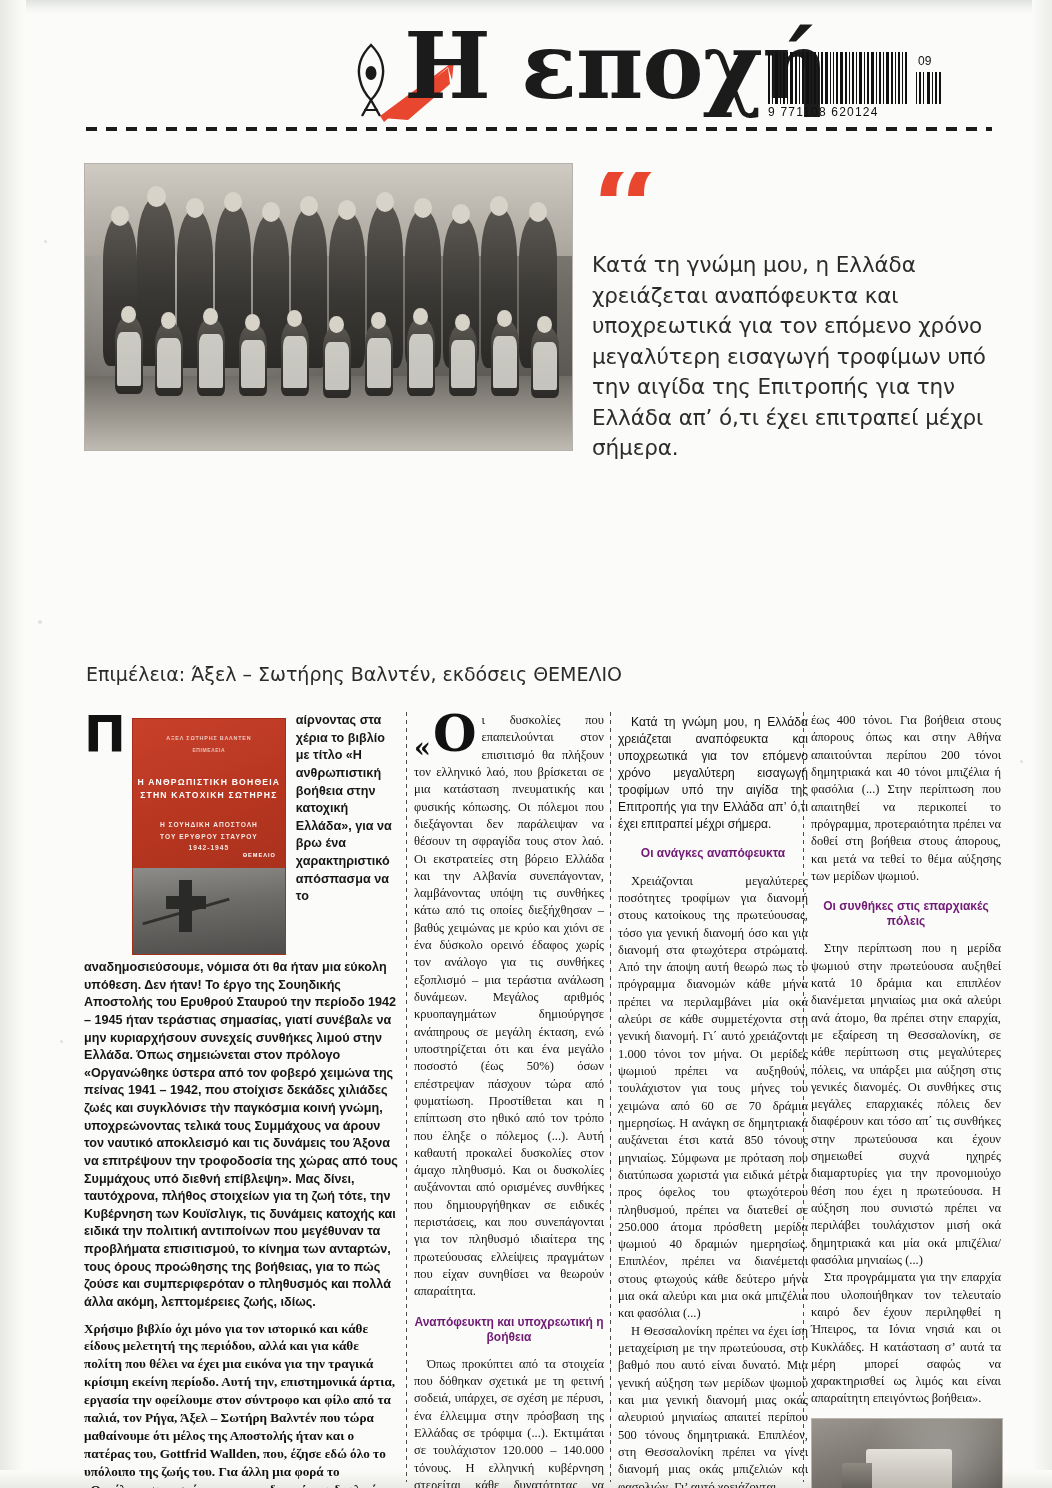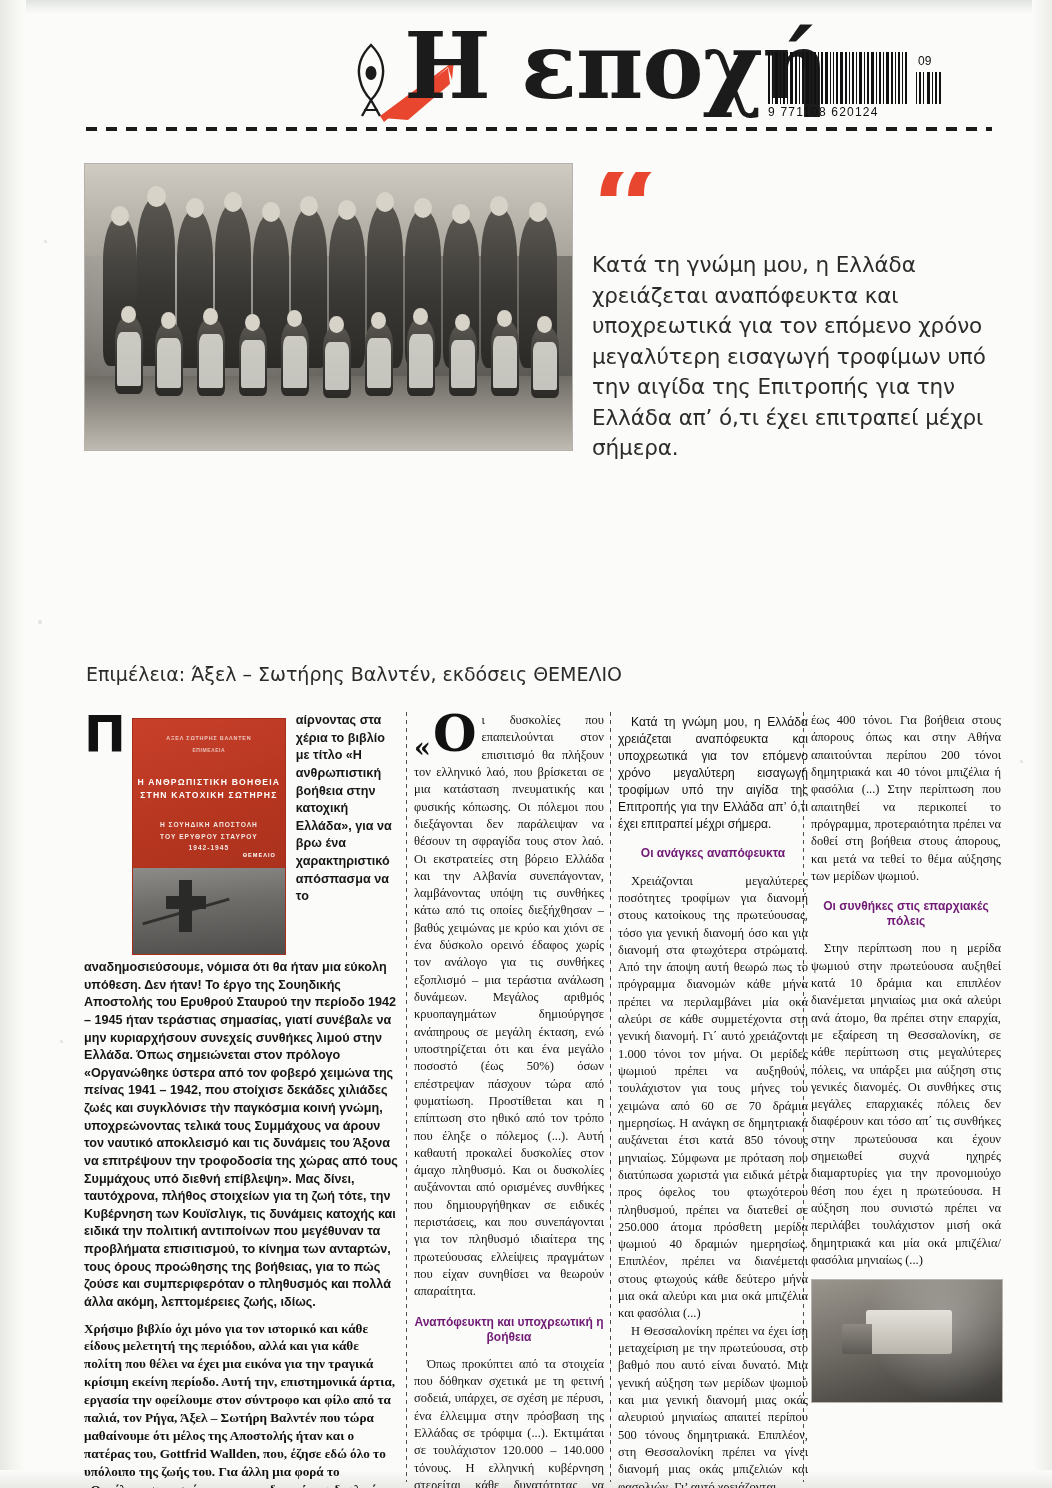--- a/index.html
+++ b/index.html
@@ -540,20 +540,21 @@
       <div class="body-sans indent" style="margin-top:2px;">Κατά τη γνώμη μου, η Ελλάδα χρειάζεται αναπόφευκτα και υποχρεωτικά για τον επόμενο χρόνο μεγαλύτερη εισαγωγή τροφίμων υπό την αιγίδα της Επιτροπής για την Ελλάδα απ’ ό,τι έχει επιτραπεί μέχρι σήμερα.</div>
       <div class="subhead">Οι ανάγκες αναπόφευκτα</div>
       <div class="body-serif indent">Χρειάζονται μεγαλύτερες ποσότητες τροφίμων για διανομή στους κατοίκους της πρωτεύουσας, τόσο για γενική διανομή όσο και για διανομή στα φτωχότερα στρώματα. Από την άποψη αυτή θεωρώ πως το πρόγραμμα διανομών κάθε μήνα πρέπει να περιλαμβάνει μία οκά αλεύρι σε κάθε συμμετέχοντα στη γενική διανομή. Γι΄ αυτό χρειάζονται 1.000 τόνοι τον μήνα. Οι μερίδες ψωμιού πρέπει να αυξηθούν, τουλάχιστον για τους μήνες του χειμώνα από 60 σε 70 δράμια ημερησίως. Η ανάγκη σε δημητριακά αυξάνεται έτσι κατά 850 τόνους μηνιαίως. Σύμφωνα με πρόταση που διατύπωσα χωριστά για ειδικά μέτρα προς όφελος του φτωχότερου πληθυσμού, πρέπει να διατεθεί σε 250.000 άτομα πρόσθετη μερίδα ψωμιού 40 δραμιών ημερησίως. Επιπλέον, πρέπει να διανέμεται στους φτωχούς κάθε δεύτερο μήνα μια οκά αλεύρι και μια οκά μπιζέλια και φασόλια (...)</div>
       <div class="body-serif indent">Η Θεσσαλονίκη πρέπει να έχει ίση μεταχείριση με την πρωτεύουσα, στο βαθμό που αυτό είναι δυνατό. Μια γενική αύξηση των μερίδων ψωμιού και μια γενική διανομή μιας οκάς αλευριού μηνιαίως απαιτεί περίπου 500 τόνους δημητριακά. Επιπλέον, στη Θεσσαλονίκη πρέπει να γίνει διανομή μιας οκάς μπιζελιών και φασολιών. Γι’ αυτό χρειάζονται</div>
     </div>
 
     <div class="col col4">
       <div class="body-serif">έως 400 τόνοι. Για βοήθεια στους άπορους όπως και στην Αθήνα απαιτούνται περίπου 200 τόνοι δημητριακά και 40 τόνοι μπιζέλια ή φασόλια (...) Στην περίπτωση που απαιτηθεί να περικοπεί το πρόγραμμα, προτεραιότητα πρέπει να δοθεί στη βοήθεια στους άπορους, και μετά να τεθεί το θέμα αύξησης των μερίδων ψωμιού.</div>
       <div class="subhead">Οι συνθήκες στις επαρχιακές πόλεις</div>
       <div class="body-serif indent">Στην περίπτωση που η μερίδα ψωμιού στην πρωτεύουσα αυξηθεί κατά 10 δράμια και επιπλέον διανέμεται μηνιαίως μια οκά αλεύρι ανά άτομο, θα πρέπει στην επαρχία, με εξαίρεση τη Θεσσαλονίκη, σε κάθε περίπτωση στις μεγαλύτερες πόλεις, να υπάρξει μια αύξηση στις γενικές διανομές. Οι συνθήκες στις μεγάλες επαρχιακές πόλεις δεν διαφέρουν και τόσο απ΄ τις συνθήκες στην πρωτεύουσα και έχουν σημειωθεί συχνά ηχηρές διαμαρτυρίες για την προνομιούχο θέση που έχει η πρωτεύουσα. Η αύξηση που συνιστώ πρέπει να περιλάβει τουλάχιστον μισή οκά δημητριακά και μία οκά μπιζέλια/φασόλια μηνιαίως (...)</div>
+      <div class="body-serif indent">Στα προγράμματα για την επαρχία που υλοποιήθηκαν τον τελευταίο καιρό δεν έχουν περιληφθεί η Ήπειρος, τα Ιόνια νησιά και οι Κυκλάδες. Η κατάσταση σ’ αυτά τα μέρη μπορεί σαφώς να χαρακτηρισθεί ως λιμός και είναι απαραίτητη επειγόντως βοήθεια».</div>
       <div class="bottom-photo">
 
         <div class="bp-truck"></div>
         <div class="bp-cab"></div>
 
       </div>
     </div>
 
   </div>
 </div>

